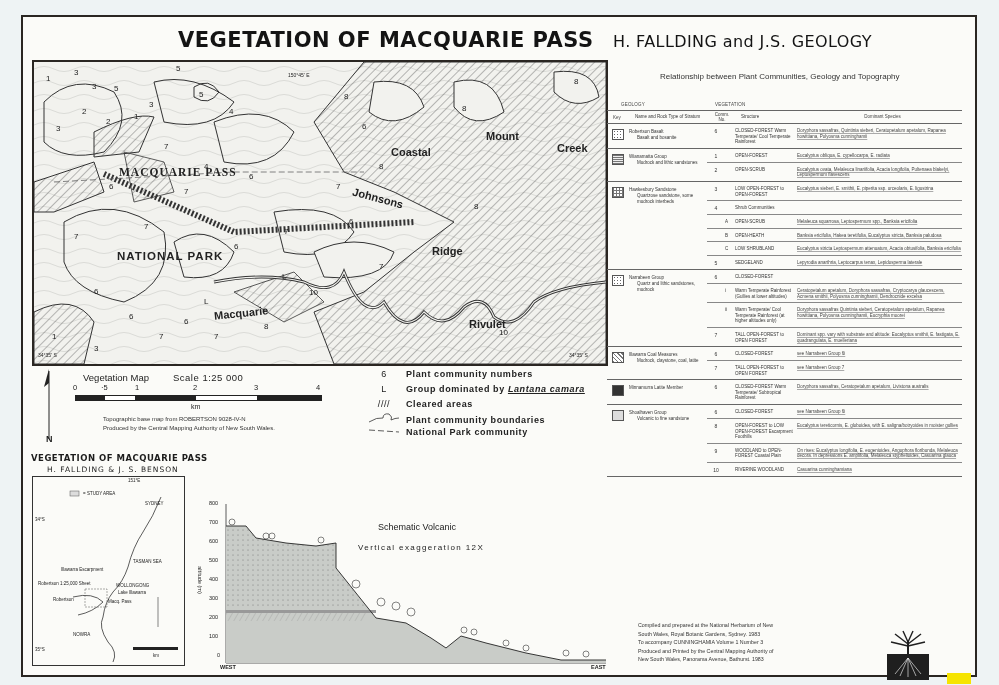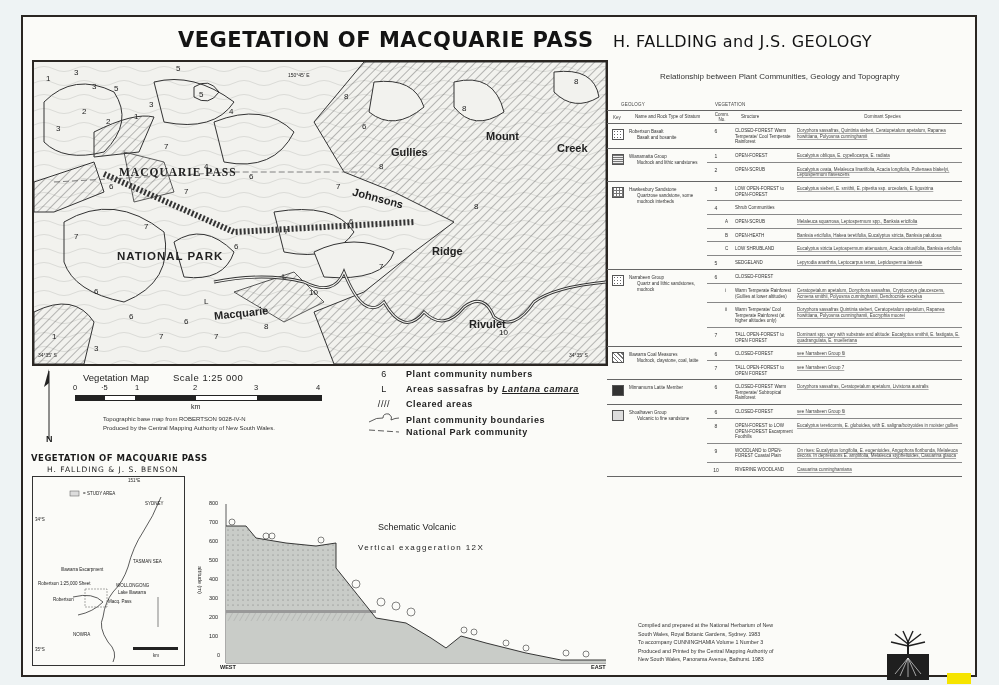--- a/index.html
+++ b/index.html
@@ -98,21 +98,21 @@
       <path d="M520 10 Q560 5 565 35 Q540 50 520 30 Z" fill="#f2f2ee" stroke="#333" stroke-width="1"></path>
       <path d="M280 190 Q320 170 360 190 Q350 220 290 215 Z" fill="#f2f2ee" stroke="#333" stroke-width="1"></path>
 
       <path d="M180 220 Q230 210 270 220 Q300 235 310 210 Q330 260 350 240 Q370 275 390 250 Q410 270 430 245 Q450 230 460 255 Q480 270 500 240 Q520 225 572 220" fill="none" stroke="#333" stroke-width="3"></path>
       <path d="M180 220 Q230 210 270 220 Q300 235 310 210 Q330 260 350 240 Q370 275 390 250 Q410 270 430 245 Q450 230 460 255 Q480 270 500 240 Q520 225 572 220" fill="none" stroke="#f2f2ee" stroke-width="1.2"></path>
 
       <path d="M20 120 L200 110 L330 110" fill="none" stroke="#666" stroke-width="0.8" stroke-dasharray="6 3"></path>
     </svg>
     <div class="maplabel big" style="left:85px;top:104px;font-family:Liberation Serif, serif;">MACQUARIE PASS</div>
     <div class="maplabel big" style="left:83px;top:188px;">NATIONAL PARK</div>
-    <div class="maplabel" style="left:357px;top:84px;">Gullies</div>
+    <div class="maplabel" style="left:357px;top:84px;">Coastal</div>
     <div class="maplabel" style="left:452px;top:68px;">Mount</div>
     <div class="maplabel" style="left:523px;top:80px;">Creek</div>
     <div class="maplabel" style="left:318px;top:130px;transform:rotate(15deg);">Johnsons</div>
     <div class="maplabel" style="left:398px;top:183px;">Ridge</div>
     <div class="maplabel" style="left:180px;top:245px;transform:rotate(-6deg);">Macquarie</div>
     <div class="maplabel" style="left:435px;top:256px;">Rivulet</div>
     <div class="num" style="left:254px;top:10px;font-size:5px;">150°45' E</div>
     <div class="num" style="left:4px;top:290px;font-size:5px;">34°35' S</div>
     <div class="num" style="left:535px;top:290px;font-size:5px;">34°35' S</div>
     <div class="num" style="left:12px;top:12px;">1</div>
@@ -182,21 +182,21 @@
   <div class="km">km</div>
   <div class="base-note">
     <div>Topographic base map from  ROBERTSON 9028-IV-N</div>
     <div>Produced by the Central Mapping Authority of New South Wales.</div>
   </div>
 
   <div class="leg" style="top:352px;">
     <span class="sym">6</span><span>Plant community numbers</span>
   </div>
   <div class="leg" style="top:367px;">
-    <span class="sym">L</span><span>Areas sassafras by </span><i>Lantana camara</i>
+    <span class="sym">L</span><span>Group dominated by </span><i>Lantana camara</i>
   </div>
   <div class="leg" style="top:382px;">
     <span class="sym">////</span><span>Cleared areas</span>
   </div>
   <div class="leg" style="top:396px;">
     <span class="sym"><svg width="30" height="10" viewBox="0 0 30 10">
           <path d="M0 9 Q8 4 14 5 Q14 0 20 1 Q24 4 22 7 Q26 5 30 5" fill="none" stroke="#333" stroke-width="0.8"></path>
         </svg></span><span>Plant community boundaries</span>
   </div>
   <div class="leg" style="top:410px;">

